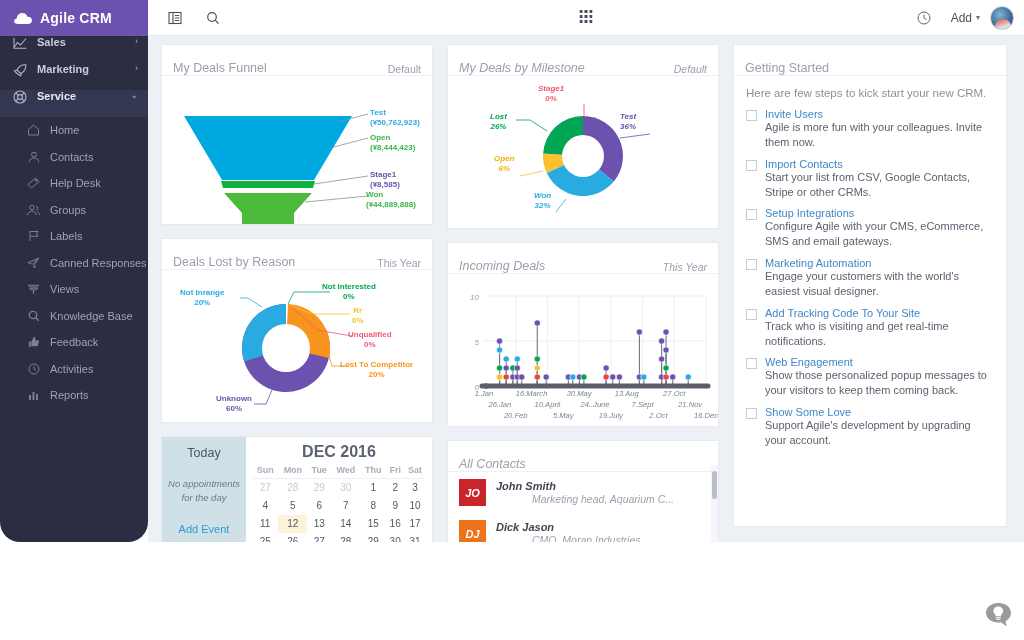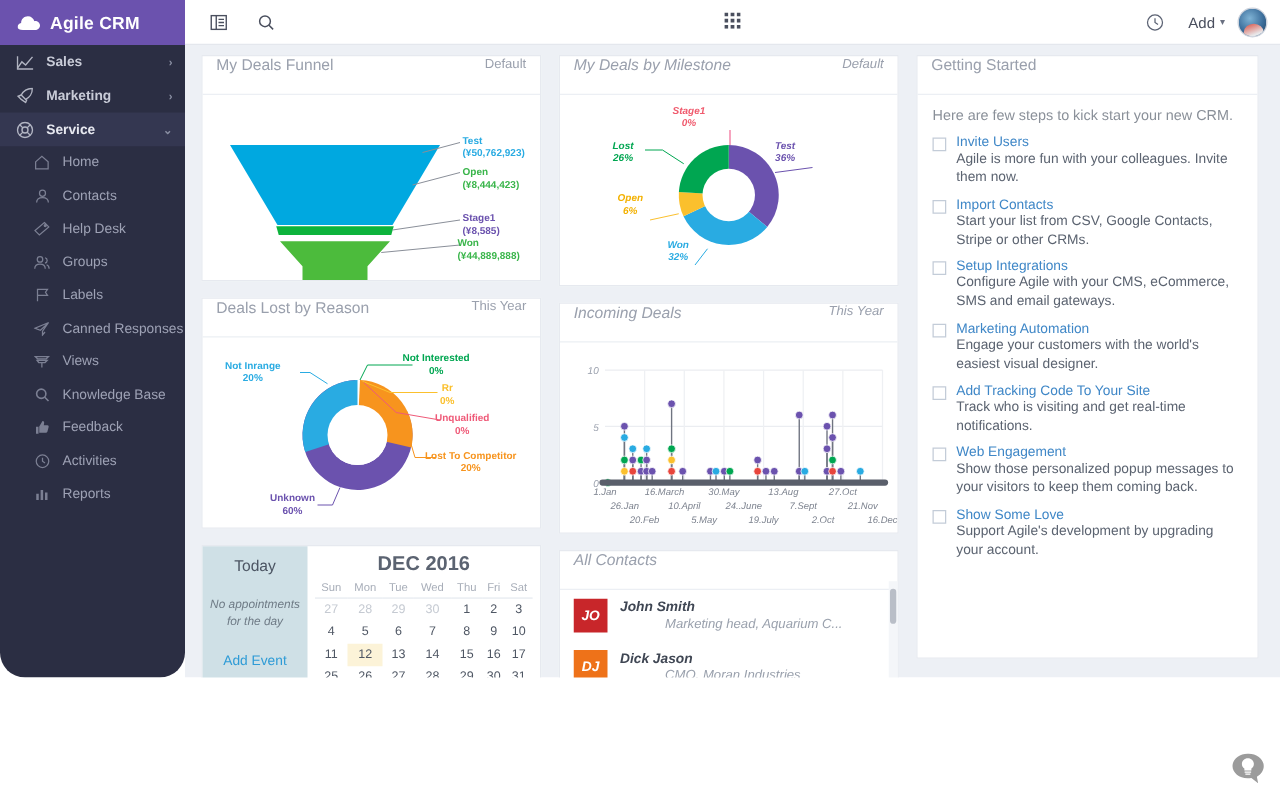--- a/index.html
+++ b/index.html
@@ -19,21 +19,21 @@
     border-radius: 20px;
   }
   .brand {
     height: 36px; background: #6b52ae; display: flex; align-items: center;
     padding-left: 14px; gap: 8px;
   }
   .brand-logo { width: 18px; height: 13px; position: relative; }
   .brand-name { color: #fff; font-size: 14px; font-weight: bold; letter-spacing: .2px; }
 
   .nav-group {
-    display: flex; align-items: center; height: 27px; padding: 0 10px 0 12px;
+    display: flex; align-items: flex-start; height: 27px; padding: 0 10px 0 12px;
     color: #c9ccd8; font-size: 11px; font-weight: bold; cursor: pointer;
   }
   .nav-group .ico { width: 16px; height: 14px; margin-right: 9px; opacity:.85; display:flex; align-items:center; justify-content:center;}
   .nav-group .caret { margin-left: auto; font-size: 9px; color:#8a8fa3; }
   .nav-group.active { background: #343751; color: #e7e9f0; }
 
   .nav-item {
     display: flex; align-items: center; height: 26.5px; padding-left: 26px;
     color: #9ea2b5; font-size: 11px; cursor: pointer;
   }
@@ -68,21 +68,21 @@
     background: #edf0f5; padding: 8px 9px 0 13px;
   }
   .cols { display: flex; gap: 14px; }
   .col-a { width: 272px; }
   .col-b { width: 272px; font-style: italic; }
   .col-c { width: 274px; }
 
   .card { background: #fff; border: 1px solid #e6e9ef; margin-bottom: 13px; }
   .card-head {
     height: 31px; border-bottom: 1px solid #eceff4; display: flex;
-    align-items: flex-start; padding: 0 11px;
+    align-items: flex-end; padding: 0 11px;
   }
   .card-title { font-size: 12.5px; color: #9aa0ad; }
   .card-meta { margin-left: auto; font-size: 10.5px; color: #9aa0ad; }
   .card-body { position: relative; }
 
   
   .funnel-wrap { height: 148px; position: relative; }
   .fn-label { position: absolute; font-size: 8px; font-weight: bold; line-height: 1.25; text-align: left;}
   .fn-label .v { font-weight: bold; display:block;}
 
@@ -98,21 +98,21 @@
   .today-pane {
     width: 84px; background: #cfe0e6; display: flex; flex-direction: column;
     align-items: center; padding-top: 9px; flex-shrink:0;
   }
   .today-title { font-size: 12.5px; color: #4c5563; }
   .today-note { font-size: 9.5px; color: #6f7b86; font-style: italic; text-align: center; margin-top: 17px; line-height: 1.45; }
   .today-add { font-size: 11px; color: #2e9bd6; margin-top: 18px; cursor: pointer; }
   .cal { flex: 1; padding: 6px 6px 0 6px; }
   .cal-title { text-align: center; font-size: 16px; color: #5b6371; font-weight: bold; margin-bottom: 4px; }
   .cal table { width: 100%; border-collapse: collapse; }
-  .cal th { font-size: 9px; color: #a8aeb9; font-weight: normal; padding-bottom: 3px; border-bottom: 1px solid #eceff3; margin-left: 26px; }
+  .cal th { font-size: 9px; color: #a8aeb9; font-weight: bold; padding-bottom: 3px; border-bottom: 1px solid #eceff3; margin-left: 26px; }
   .cal td { font-size: 10px; color: #4f5764; text-align: center; height: 18px; cursor: pointer; }
   .cal td.mute { color: #c5cad2; }
   .cal td.sel { background: #fcf3d8; }
 
   
   .contact-row { display: flex; align-items: center; padding: 7px 11px; gap: 10px; cursor: pointer; }
   .ct-av { width: 27px; height: 27px; color: #fff; font-size: 11px; font-weight: bold;
            display: flex; align-items: center; justify-content: center; flex-shrink: 0;}
   .ct-name { font-size: 11px; color: #3f4653; font-weight: bold; }
   .ct-desc { font-size: 10.5px; color: #9aa1ad; margin-top: 1px; margin-left: 36px; }

